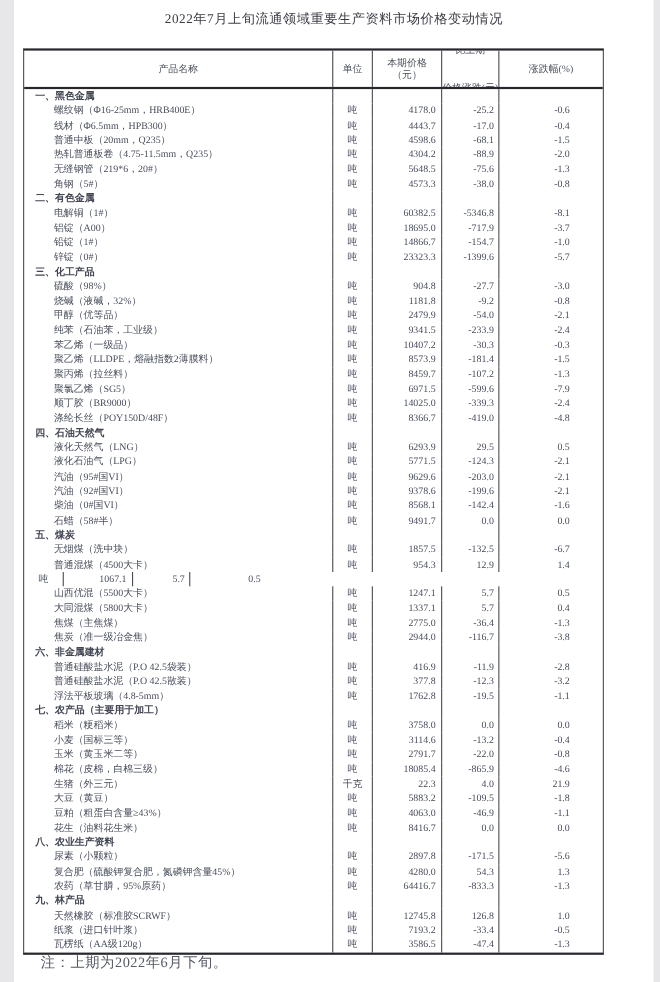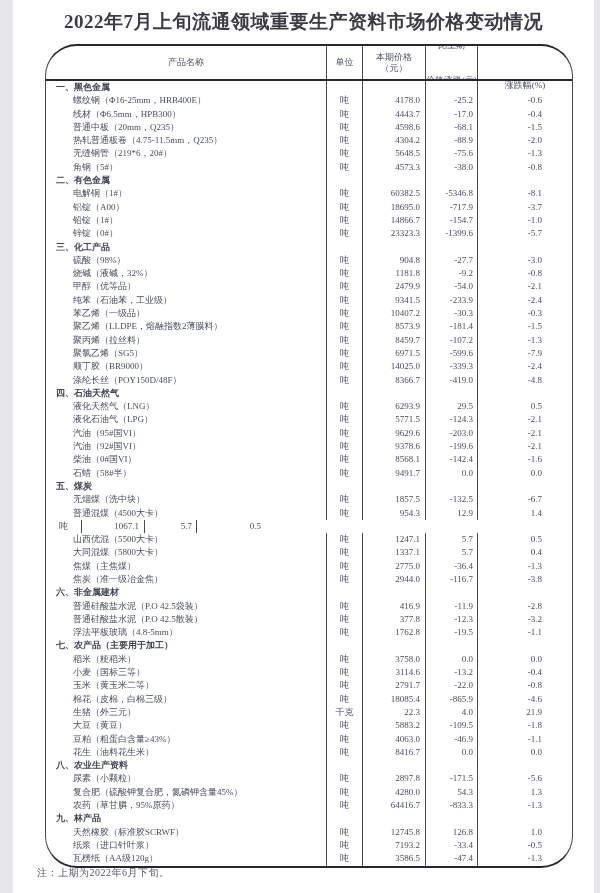--- a/index.html
+++ b/index.html
@@ -11,57 +11,56 @@
     position:relative;
     overflow:hidden;
   }
   .edge{position:absolute;top:0;bottom:0;background:#e7e7ea;}
   .edge.left{left:0;width:13px;}
   .edge.right{right:0;width:6px;}
   .page{position:absolute;left:13px;right:6px;top:0;bottom:0;background:#fff;}
   .title{
     margin-top:9px;
     text-align:center;
-    font-size:19px;
-    font-weight:bold;
+    font-size:12px;
+    font-weight:normal;
     color:#3c3b44;
     letter-spacing:0.5px;
   }
   .tbl{
     position:absolute;
-    left:32px; 
+    left:8px; 
     top:44px;
     width:526px;
     border-top:2px solid #26262c;
     border-bottom:2px solid #26262c;
     border-left:1px solid #4a4a52;
     border-right:1px solid #4a4a52;
     box-sizing:content-box;
-    border-radius:32px;
   }
   .row{display:flex;height:13.3px;align-items:center;}
   .hrow{display:flex;height:33px;border-bottom:2px solid #26262c;}
   .cell{box-sizing:border-box;height:100%;font-size:9px;line-height:13.3px;
         overflow:hidden;white-space:nowrap;}
   .c-product{width:281px;border-right:1px solid #4a4a52;}
   .c-unit{width:36px;border-right:1px solid #4a4a52;text-align:center;}
   .c-price{width:63px;border-right:1px solid #4a4a52;text-align:right;padding-right:5px;}
   .c-change{width:52px;border-right:1px solid #4a4a52;text-align:right;padding-right:4px;gap:24px;}
   .c-pct{width:94px;text-align:right;padding-right:30px;}
   .hcell{display:flex;flex-direction:column;justify-content:center;align-items:center;
          font-size:9px;line-height:11px;color:#494e5c;text-align:center;
          padding:0;}
   .hcell span{display:block;}
   .section-name{font-weight:bold;padding-left:10px;color:#424652;}
   .item-name{padding-left:27px;}
   .note{
     position:absolute;
     left:24px;
     top:866px;
-    font-size:10px;
+    font-size:13px;
     color:#545862;
     letter-spacing:0.5px;
   }
 </style>
 </head>
 <body>
 
 <div class="edge left"></div>
 <div class="edge right"></div>
 
@@ -78,21 +77,21 @@
         <span>单位</span>
       </div>
       <div class="cell c-price hcell" style="text-align:center;padding-right:0;">
         <span>本期价格</span>
         <span>（元）</span>
       </div>
       <div class="cell c-change hcell" style="text-align:center;padding-right:0;">
         <span>比上期</span>
         <span>价格涨跌(元)</span>
       </div>
-      <div class="cell c-pct hcell" style="text-align:center;padding-right:0;margin-top:23px;">
+      <div class="cell c-pct hcell" style="text-align:center;padding-right:0;">
         <span>涨跌幅(%)</span>
       </div>
     </div>
     <div>
         <div class="row">
           <div class="cell c-product section-name">一、黑色金属</div>
           <div class="cell c-unit"></div>
           <div class="cell c-price"></div>
           <div class="cell c-change"></div>
           <div class="cell c-pct"></div>

